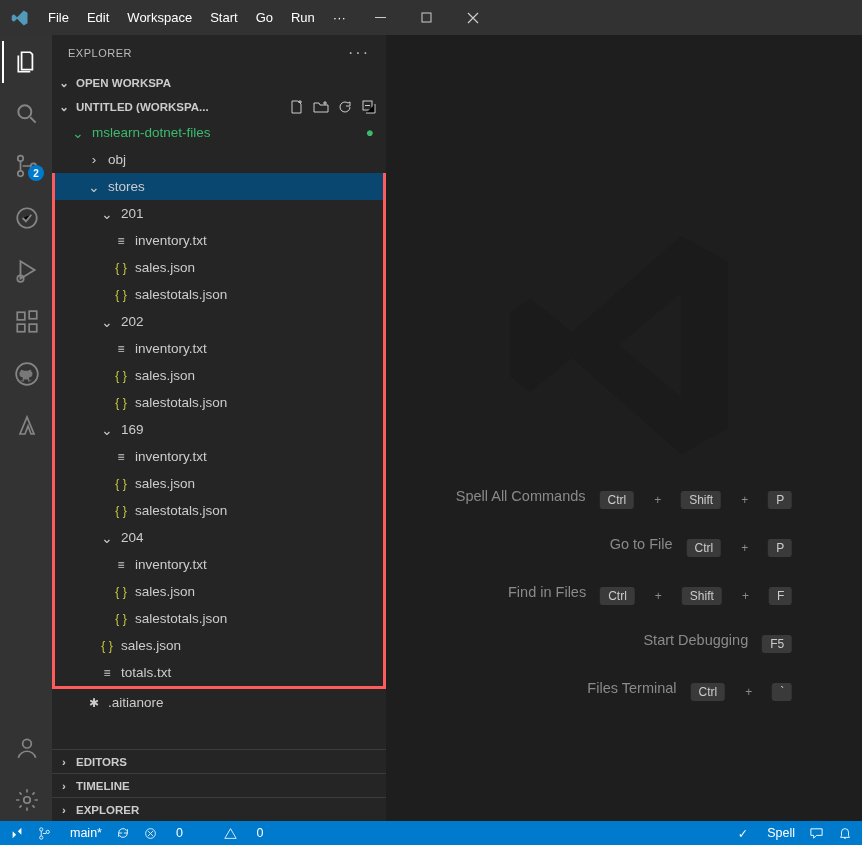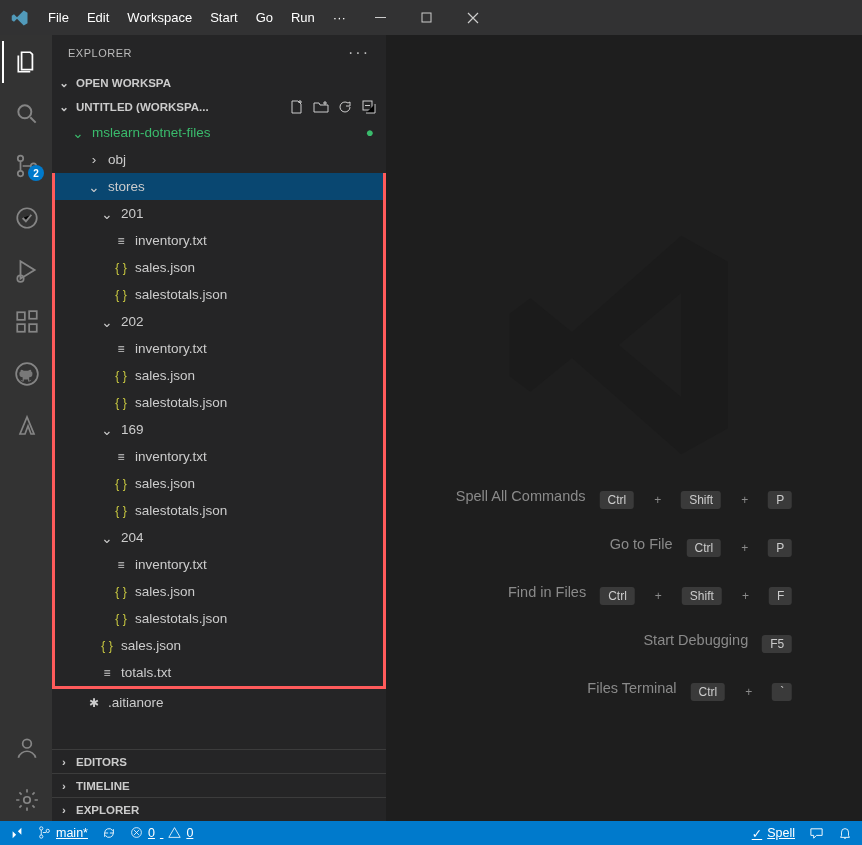--- a/index.html
+++ b/index.html
@@ -39,21 +39,21 @@
 .editor { flex: 1; background: #1e1e1e; position: relative;}
 .watermark { position: absolute; top: 180px; left: 50%; transform: translateX(-50%); opacity: 0.55;}
 .cmd-hints { position: absolute; bottom: 120px; left: 50%; transform: translateX(-50%); display: flex; flex-direction: column; gap: 22px;}
 .cmd-row { display: flex; align-items: center; gap: 14px; justify-content: flex-end;}
 .cmd-label { color: #8a8a8a; font-size: 14.5px; white-space: nowrap;}
 .keycombo { display: flex; align-items: center; gap: 20px; margin-top: 8px;}
 .key { background: #3a3a3a; color: #cccccc; padding: 2px 8px; border-radius: 3px; font-size: 12px;}
 .plus { color: #8a8a8a; font-size: 12px;}
 .statusbar { height: 24px; background: #007acc; color: #fff; display: flex; align-items: center; font-size: 12.5px; padding: 0 10px; gap: 14px;}
 .statusbar .sb-right { margin-left: auto; display:flex; gap:14px; align-items:center;}
-.sb-item { display: flex; align-items: flex-start; gap: 5px; text-decoration: underline;}
+.sb-item { display: flex; align-items: center; gap: 19px;}
 svg { display:block;}
 </style>
 </head>
 <body>
 
 <div class="titlebar">
   <span class="logo">
     <svg width="18" height="18" viewBox="0 0 24 24">
         <path fill="currentColor" d="M17 2l5 3v14l-5 3-9-9L4 17l-3-2V9l3-2 4 4 9-9z"></path>
       </svg>

